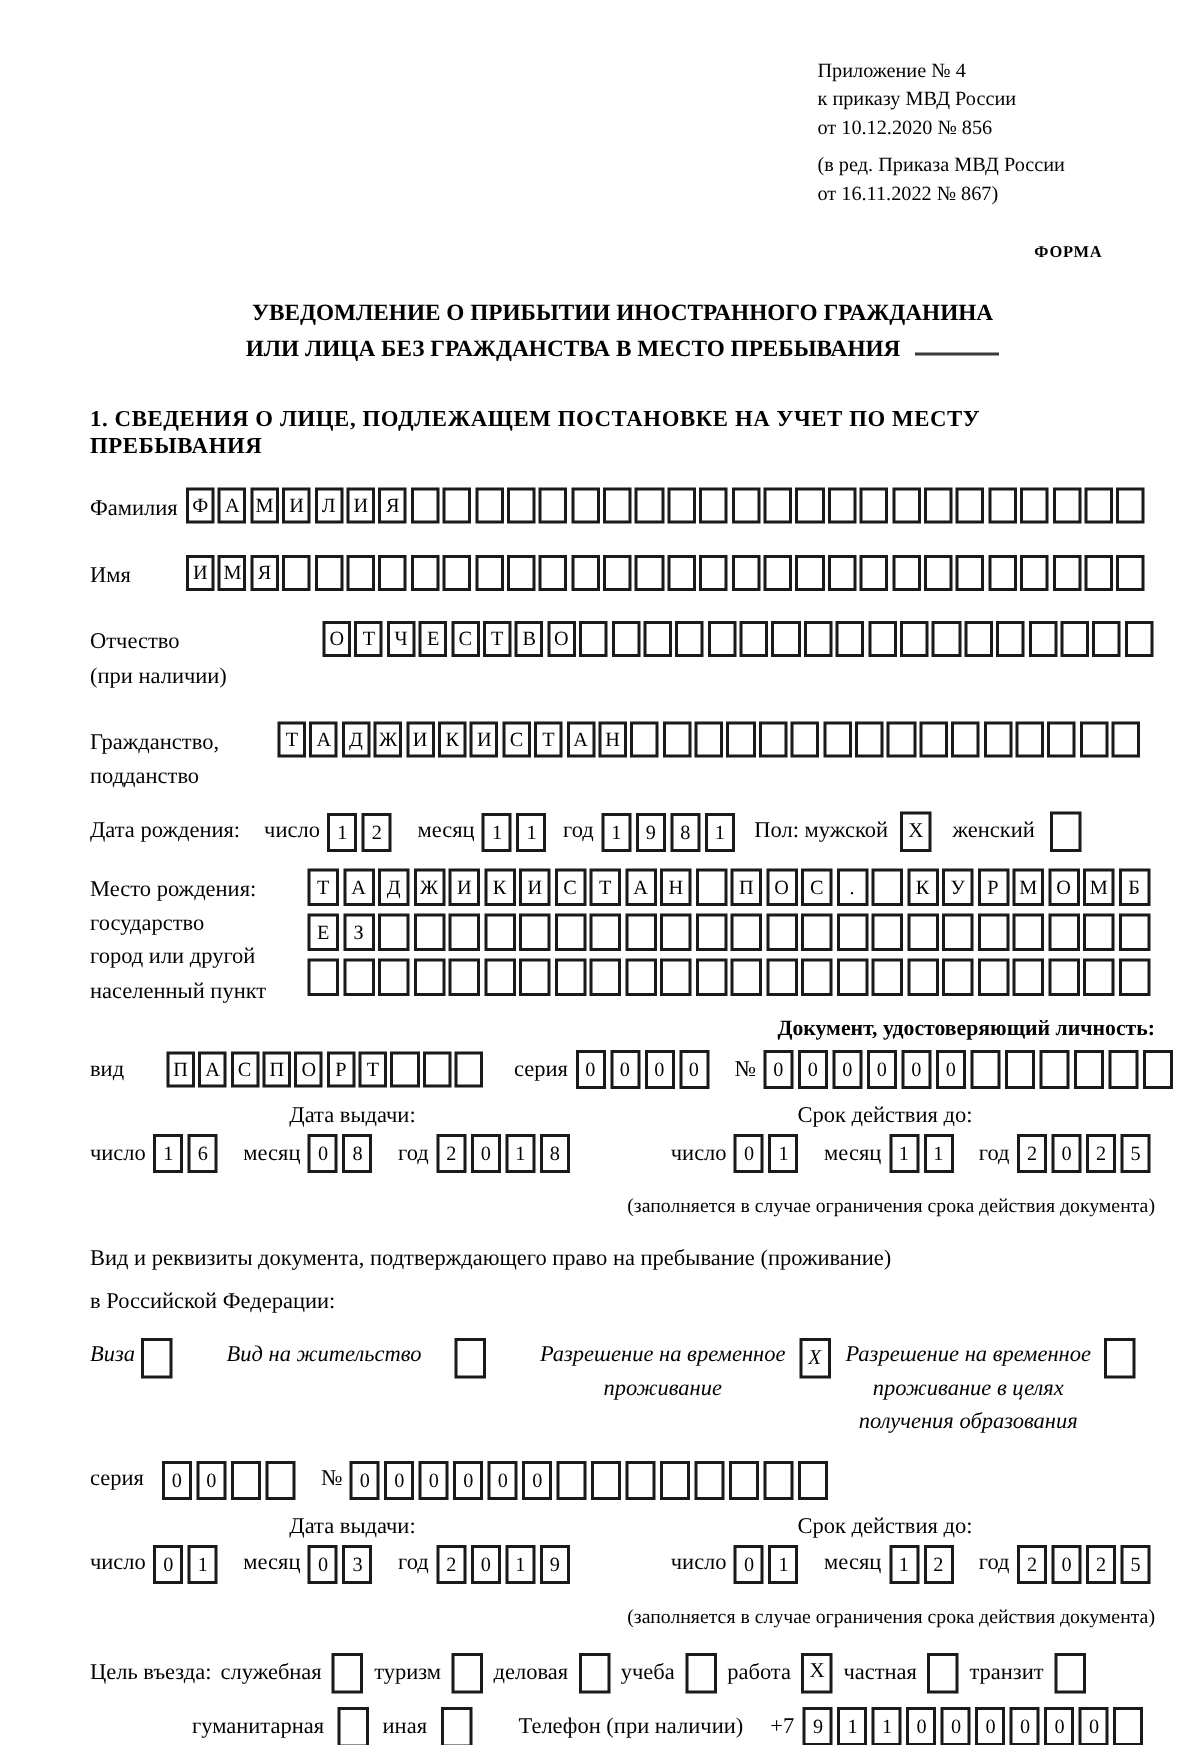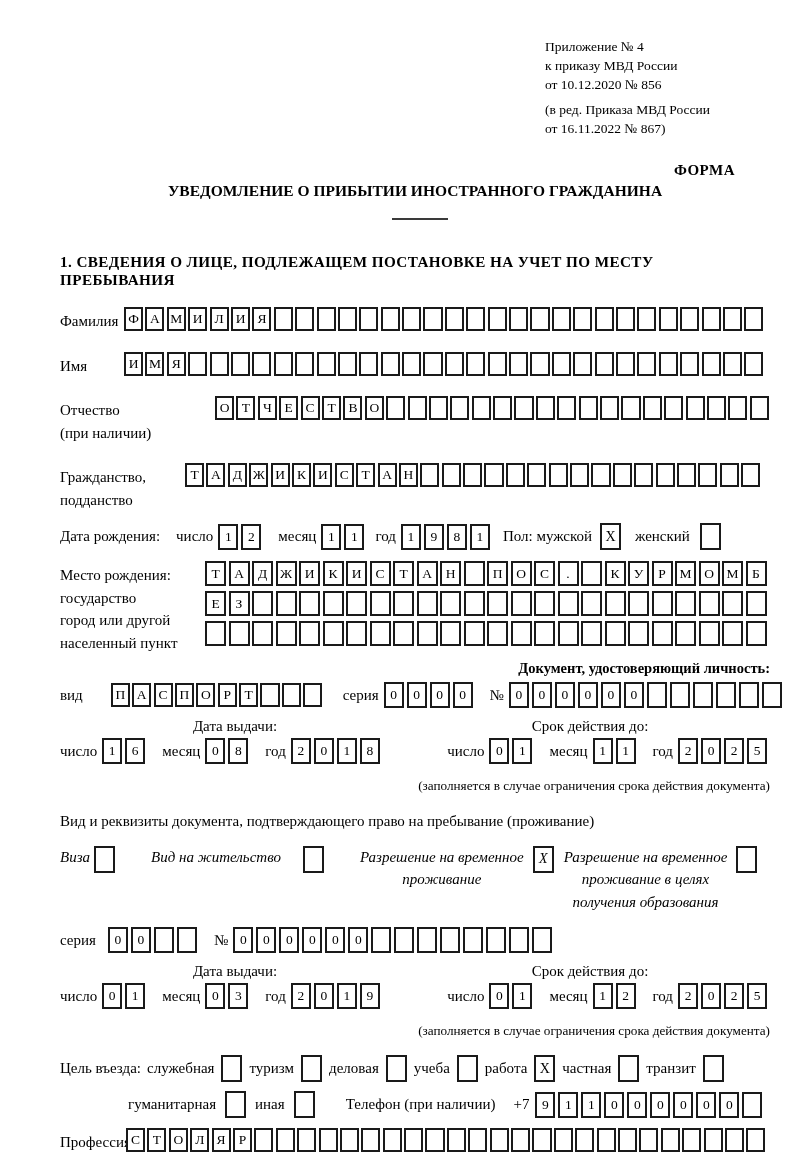--- a/index.html
+++ b/index.html
@@ -1,22 +1,22 @@
 <!DOCTYPE html>
 <html><head>
 <meta charset="utf-8">
 <style>
   html,body{margin:0;padding:0;background:#fff;}
   body{width:800px;min-height:1163px;font-family:"Liberation Serif","DejaVu Serif",serif;color:#000;font-size:15px;}
   .page{box-sizing:border-box;width:800px;min-height:1163px;padding:38px 30px 20px 60px;}
   
   .appendix{width:200px;margin-left:auto;margin-right:25px;font-size:13.5px;line-height:1.4;}
   .appendix .rev{margin-top:6px;}
-  .forma{text-align:right;padding-right:35px;font-weight:bold;font-size:15px;margin-top:24px;letter-spacing:.5px;}
-  .title{text-align:center;font-weight:bold;font-size:15.5px;line-height:1.55;margin-top:0;}
+  .forma{text-align:right;padding-right:35px;font-weight:bold;font-size:11px;margin-top:24px;letter-spacing:.5px;}
+  .title{text-align:center;font-weight:bold;font-size:15.5px;line-height:1.55;margin-top:23px;}
   .blank-line{display:inline-block;width:56px;border-bottom:2.5px solid #3a3a3a;height:12px;margin-left:10px;}
   .sec-heading{font-weight:bold;font-size:15.2px;margin-top:26px;letter-spacing:.4px;}
   
   .frow{display:flex;align-items:flex-start;margin-top:19px;}
   .flabel{flex-shrink:0;line-height:1.5;padding-top:3px;}
   .w64{width:64px;} .w155{width:155px;} .w125{width:125px;} .w145{width:145px;} .w66{width:66px;}
   .cells{display:flex;flex-wrap:nowrap;}
   .cell{box-sizing:border-box;flex-shrink:0;width:19.1px;height:24px;border:2px solid #1a1a1a;margin-right:2.3px;display:flex;align-items:center;justify-content:center;font-size:13.5px;background:#fff;}
   .cells.lg .cell{width:21px;height:25px;margin-right:2.5px;}
   .cells.dt .cell{width:20px;height:26px;margin-right:3px;}
@@ -59,21 +59,21 @@
     <div>от 10.12.2020 № 856</div>
     <div class="rev">(в ред. Приказа МВД России</div>
     <div>от 16.11.2022 № 867)</div>
   </div>
 
   <div class="forma">ФОРМА</div>
 
   <div class="title">
     <div>УВЕДОМЛЕНИЕ О ПРИБЫТИИ ИНОСТРАННОГО ГРАЖДАНИНА</div>
     <div>
-      <span class="blank-line"></span>
+      <span>ИЛИ ЛИЦА БЕЗ ГРАЖДАНСТВА В МЕСТО ПРЕБЫВАНИЯ</span><span class="blank-line"></span>
     </div>
   </div>
 
   <div class="sec-heading">1. СВЕДЕНИЯ О ЛИЦЕ, ПОДЛЕЖАЩЕМ ПОСТАНОВКЕ НА УЧЕТ ПО МЕСТУ ПРЕБЫВАНИЯ</div>
 
   <div class="frow" style="margin-top:18px;">
     <div class="flabel w64">Фамилия</div>
     <div class="cells">
         <span class="cell">Ф</span>
         <span class="cell">А</span>
@@ -407,20 +407,21 @@
         <span class="cell">2</span>
         <span class="cell">0</span>
         <span class="cell">2</span>
         <span class="cell">5</span>
       </div>
   </div>
   <div class="note">(заполняется в случае ограничения срока действия документа)</div>
 
   <div class="intro">
     <div>Вид и реквизиты документа, подтверждающего право на пребывание (проживание)</div>
+    <div>в Российской Федерации:</div>
   </div>
 
   <div class="permit-row">
     <span class="plain">Виза</span>
     <span class="box" style="margin-left:4px;"></span>
     <span class="gap"></span>
     <span class="plain">Вид на жительство</span>
     <span class="box" style="margin-left:22px;"></span>
     <span class="gap"></span>
     <div class="opt-lines">

